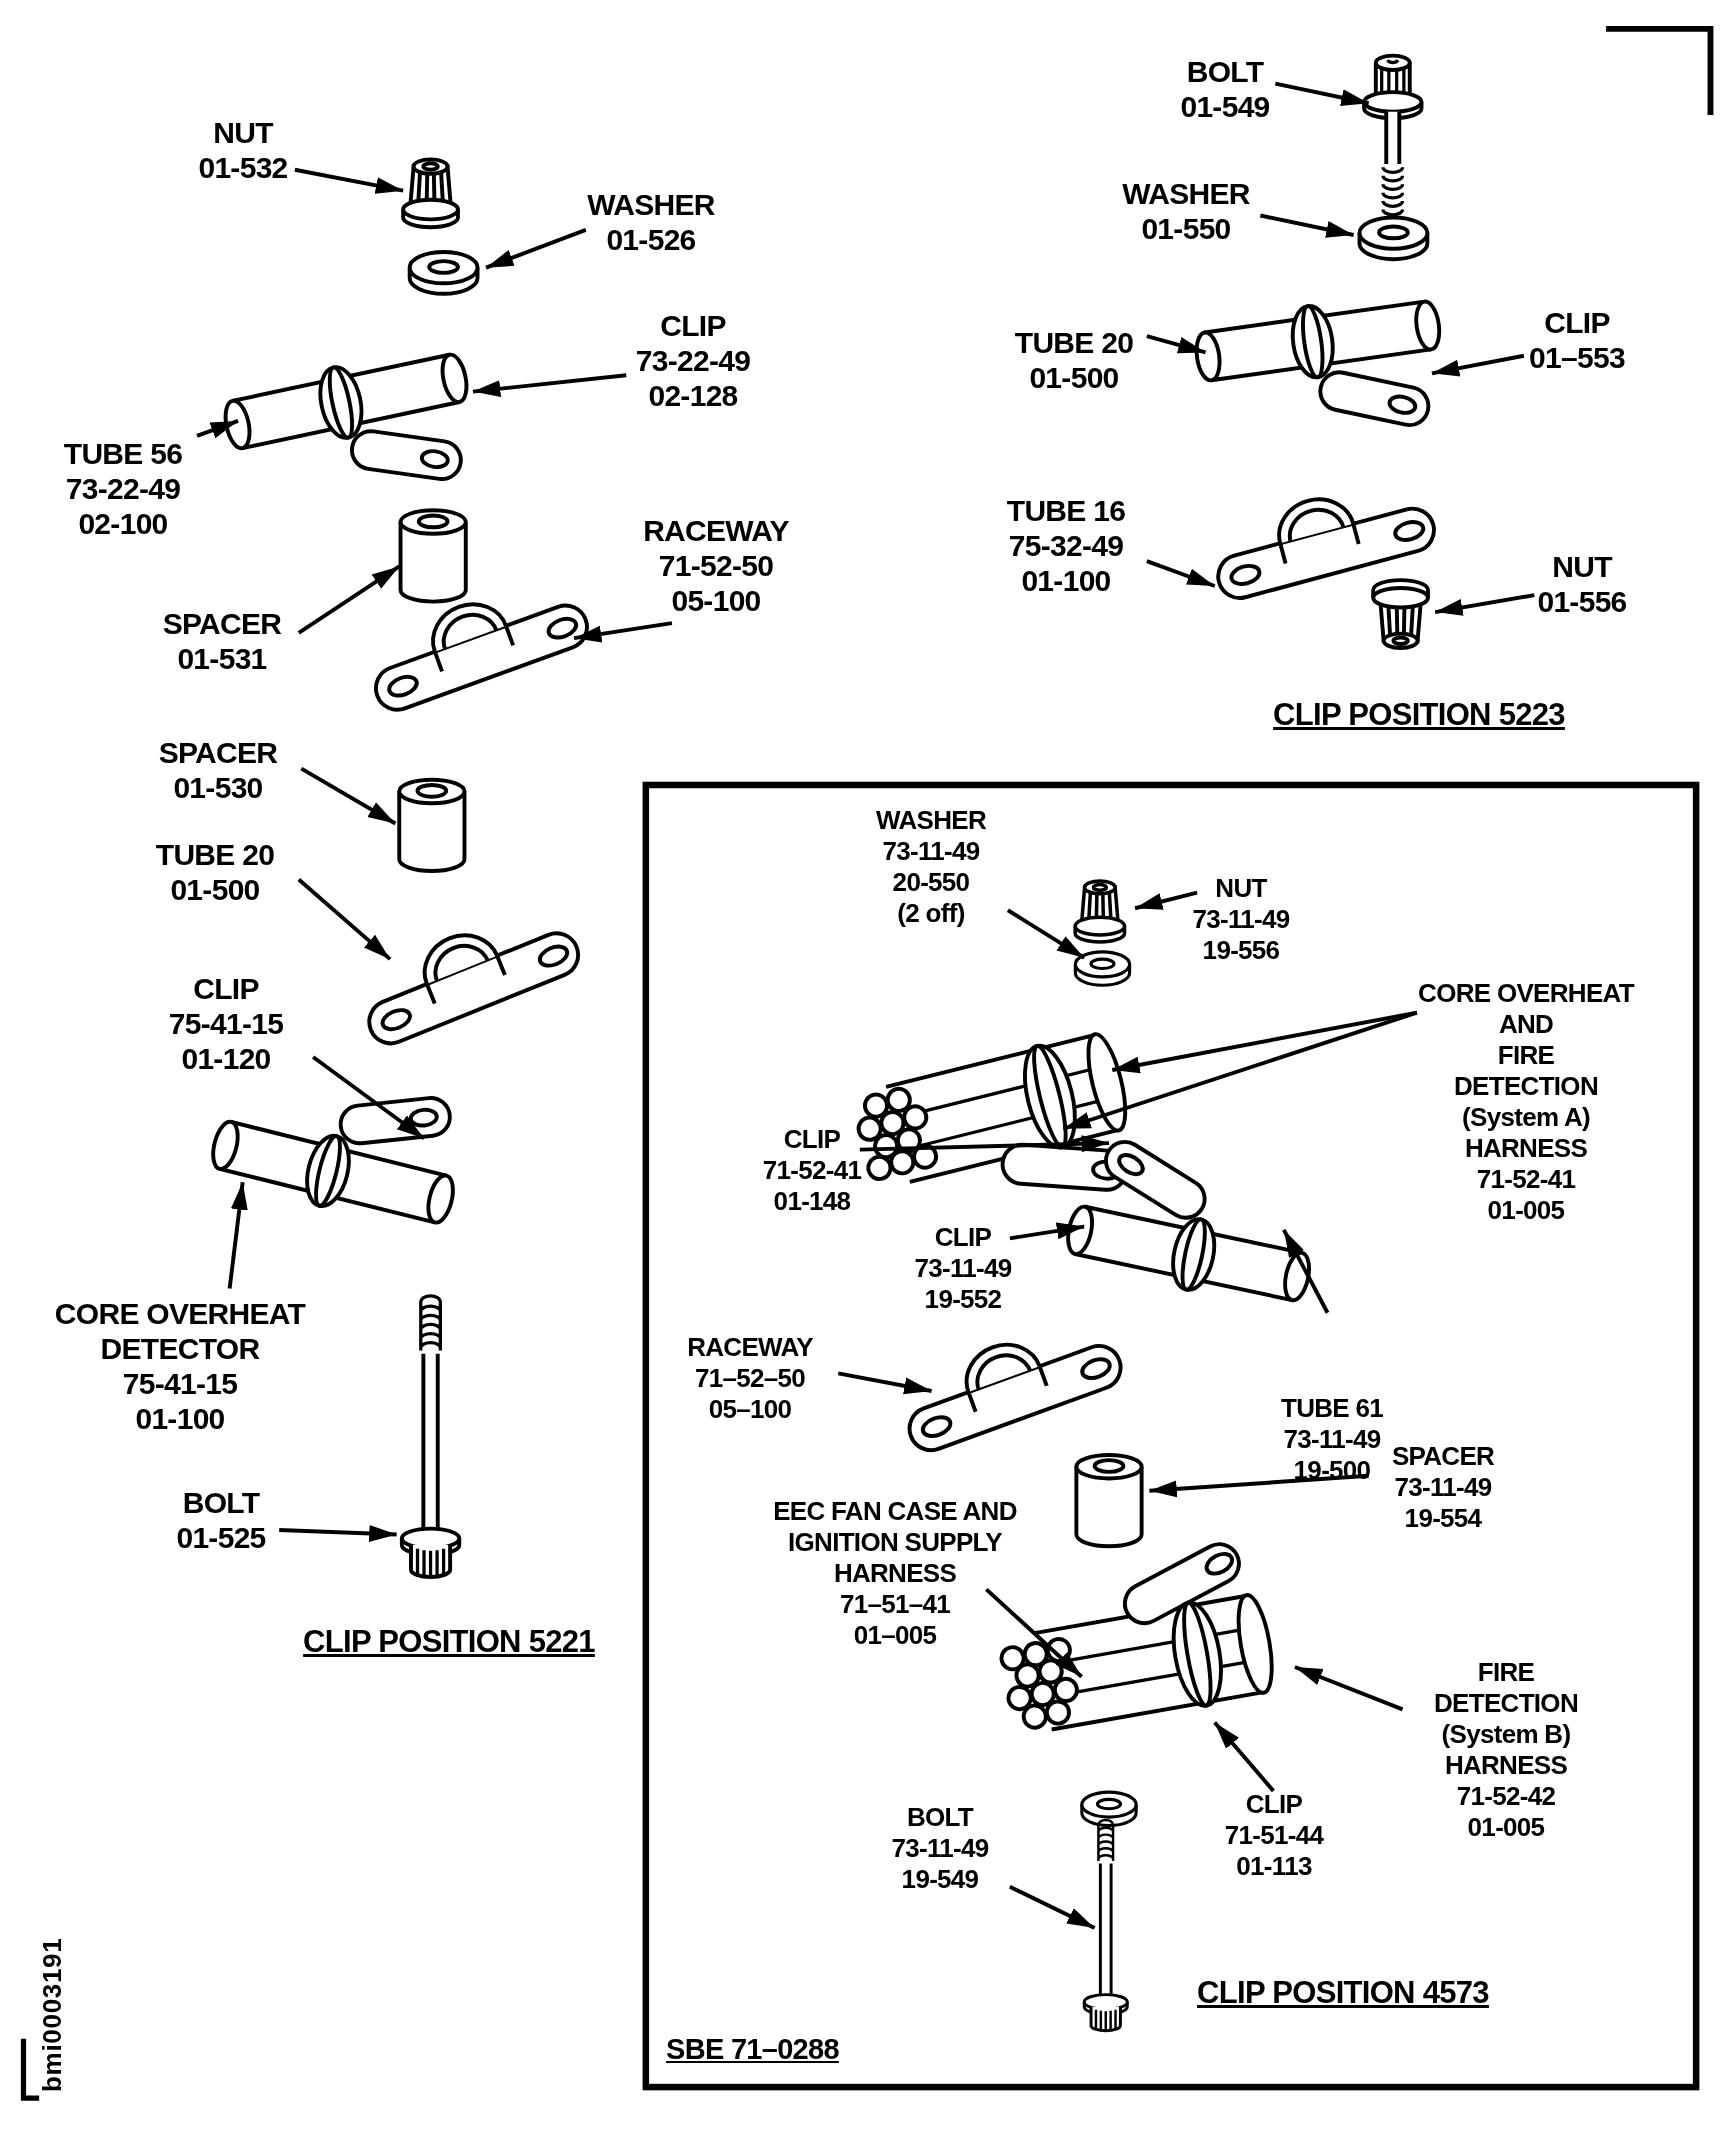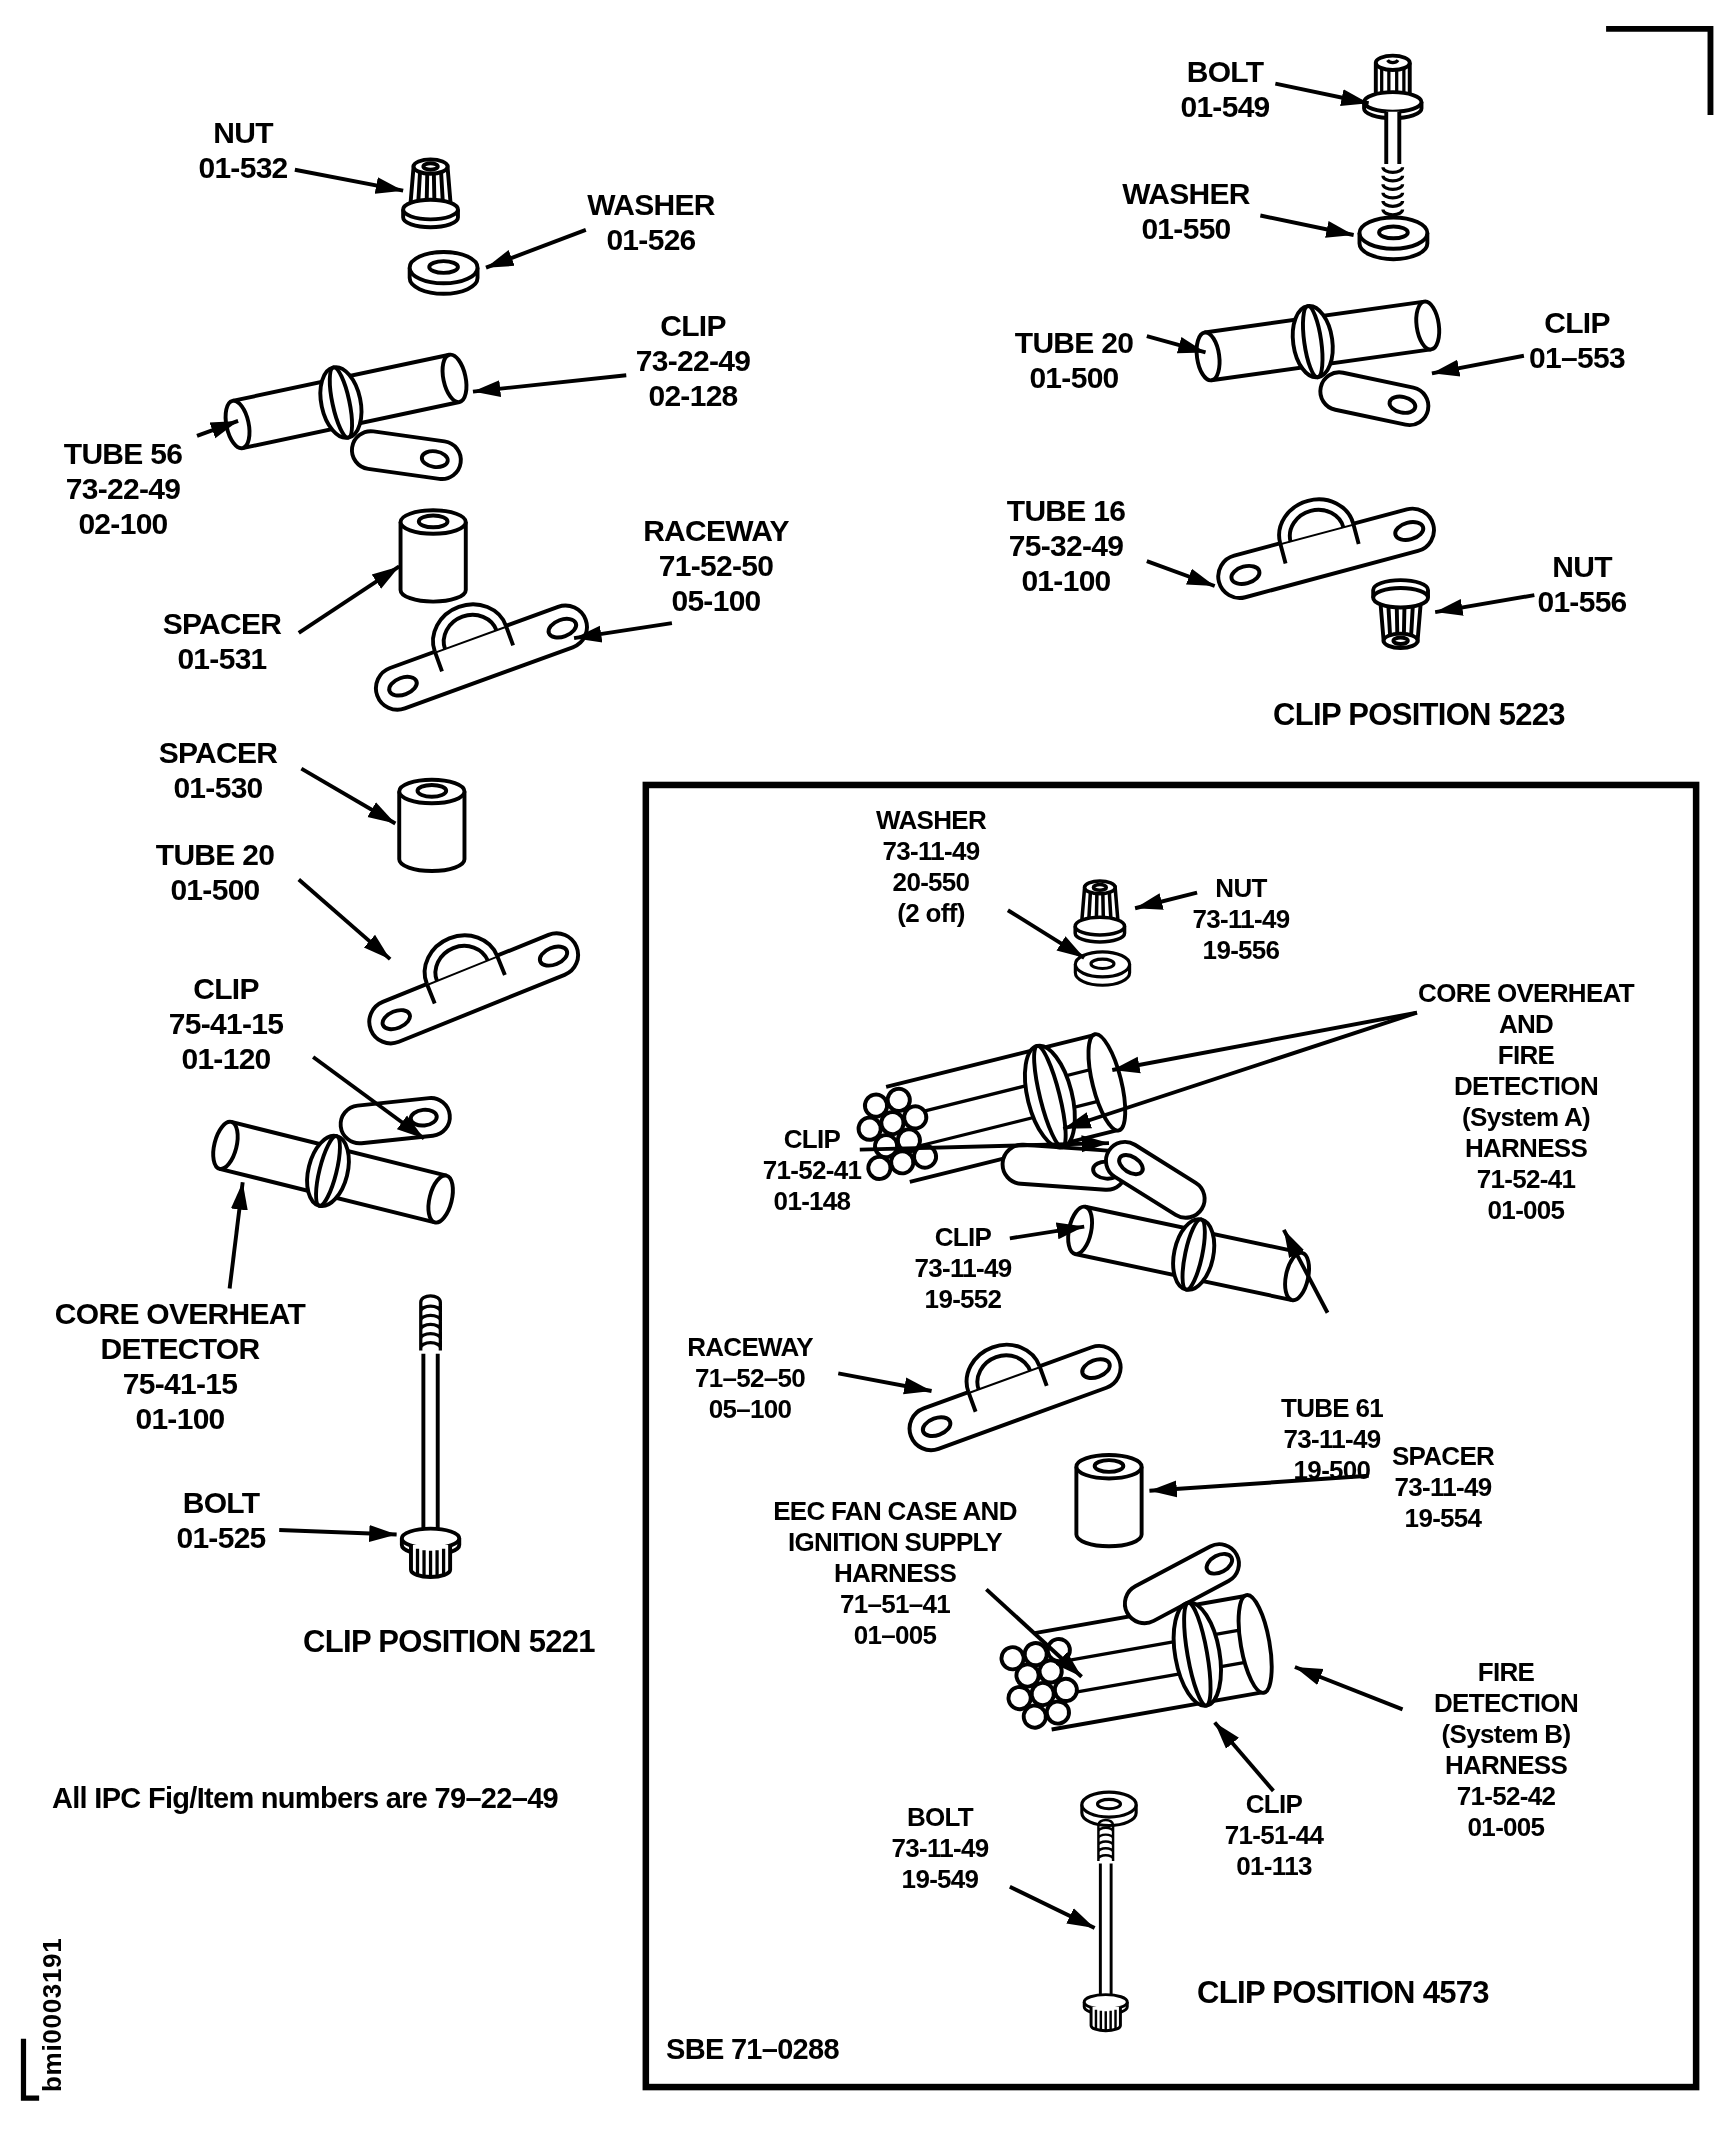--- a/index.html
+++ b/index.html
@@ -3,21 +3,21 @@
 <meta charset="utf-8">
 <style>
   html,body{margin:0;padding:0;background:#fff;}
   #page{position:relative;width:1732px;height:2129px;background:#fff;overflow:hidden;
         font-family:"Liberation Sans",sans-serif;color:#000;}
   svg{position:absolute;left:0;top:0;}
   .lbl{position:absolute;transform:translateX(-50%);text-align:center;white-space:nowrap;
        font-weight:700;font-size:30px;line-height:35px;letter-spacing:-0.7px;}
   .sm{font-size:26px;line-height:31px;}
   .cap{position:absolute;transform:translateX(-50%);white-space:nowrap;
-       font-weight:700;font-size:31px;letter-spacing:-0.7px;}
+       font-weight:700;font-size:31px;letter-spacing:-0.7px;text-decoration:underline;}
   .leftal{transform:none;text-align:right;}
   .note{position:absolute;white-space:nowrap;font-weight:700;font-size:29px;line-height:37px;letter-spacing:-0.7px;}
   .vert{position:absolute;left:37px;top:2092px;transform:rotate(-90deg);transform-origin:0 0;
         font-weight:700;font-size:26px;letter-spacing:0.7px;white-space:nowrap;}
 </style>
 </head>
 <body>
 
 <div id="page">
 
@@ -324,18 +324,17 @@
 </div>
 <div class="lbl sm" style="left:1274px;top:1789px">
   <div>CLIP</div>
   <div>71-51-44</div>
   <div>01-113</div>
 </div>
 <div class="cap" style="left:1343px;top:1975px">CLIP POSITION 4573</div>
 <div class="cap leftal" style="left:666px;top:2033px;font-size:29px">SBE 71–0288</div>
 
 <div class="note" style="left:52px;top:1780px">
-  <div>All IPC Fig/Item numbers are 79–22–49</div>
 </div>
 <div class="vert">bmi0003191</div>
 
 </div>
 
 
 </body></html>

